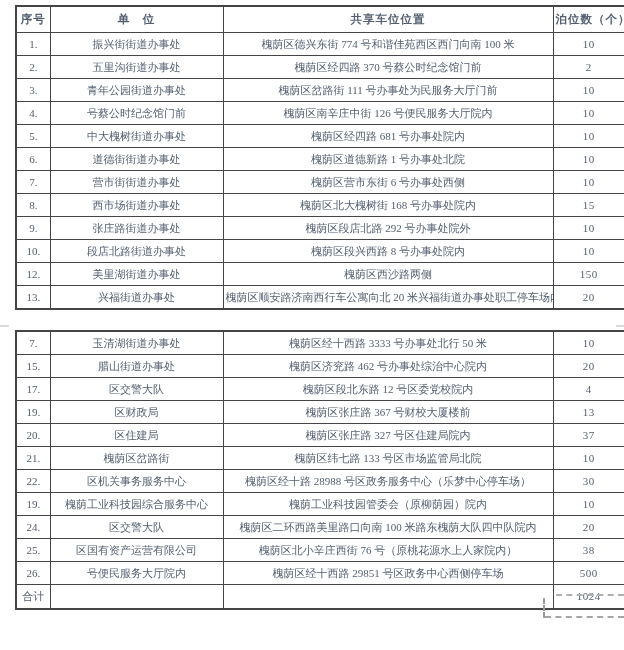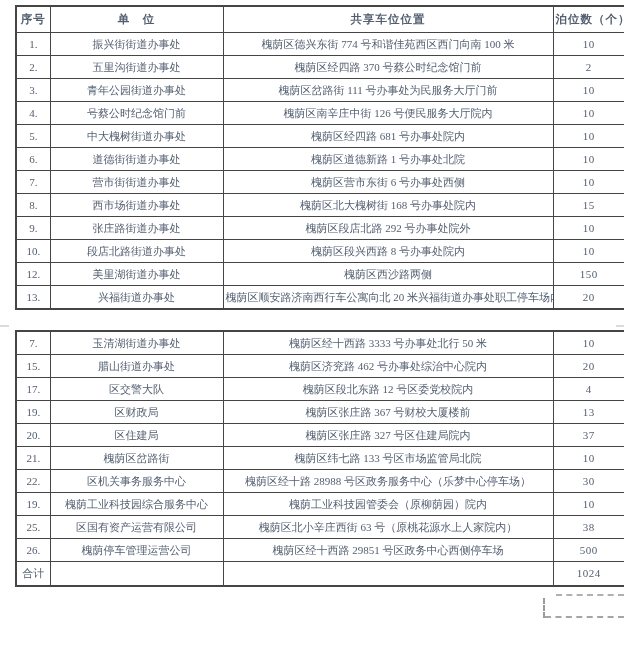--- a/index.html
+++ b/index.html
@@ -187,28 +187,34 @@
       <td class="c-loc">槐荫区经十路 28988 号区政务服务中心（乐梦中心停车场）</td>
       <td class="c-spots">30</td>
     </tr>
       <tr>
       <td class="c-no">19.</td>
       <td class="c-unit">槐荫工业科技园综合服务中心</td>
       <td class="c-loc">槐荫工业科技园管委会（原柳荫园）院内</td>
       <td class="c-spots">10</td>
     </tr>
       <tr>
+      <td class="c-no">24.</td>
+      <td class="c-unit">区交警大队</td>
+      <td class="c-loc">槐荫区二环西路美里路口向南 100 米路东槐荫大队四中队院内</td>
+      <td class="c-spots">20</td>
+    </tr>
+      <tr>
       <td class="c-no">25.</td>
       <td class="c-unit">区国有资产运营有限公司</td>
-      <td class="c-loc">槐荫区北小辛庄西街 63 号（原桃花源水上人家院内）</td>
+      <td class="c-loc">槐荫区北小辛庄西街 76 号（原桃花源水上人家院内）</td>
       <td class="c-spots">38</td>
     </tr>
       <tr>
       <td class="c-no">26.</td>
-      <td class="c-unit">槐荫停车管理运营公司</td>
+      <td class="c-unit">号便民服务大厅院内</td>
       <td class="c-loc">槐荫区经十西路 29851 号区政务中心西侧停车场</td>
       <td class="c-spots">500</td>
     </tr>
     </tbody>
   <tfoot>
     <tr class="total-row">
       <td class="c-no">合计</td>
       <td class="c-unit"></td>
       <td class="c-loc"></td>
       <td class="c-spots">1024</td>

